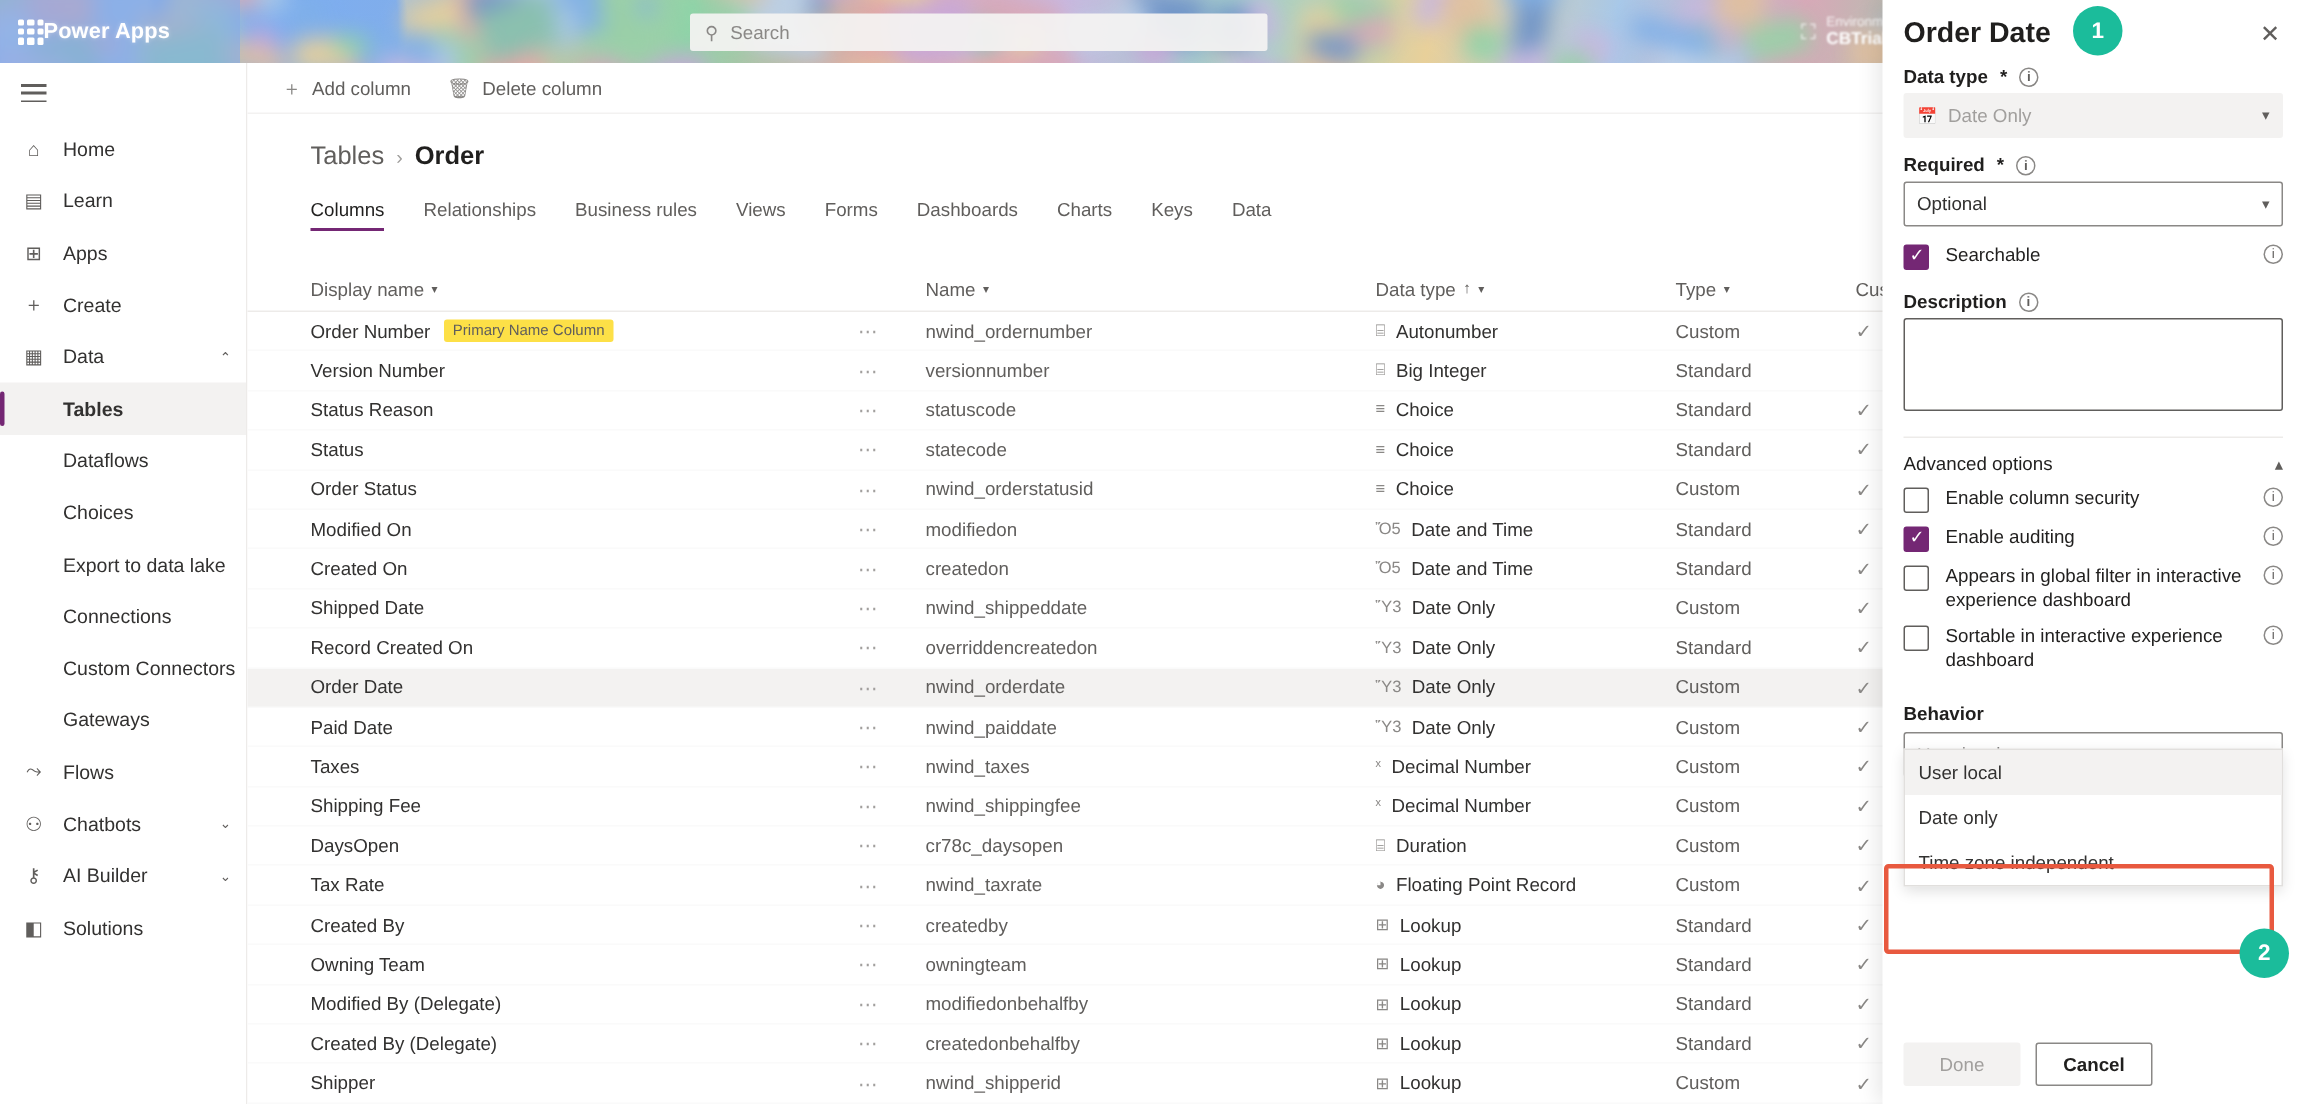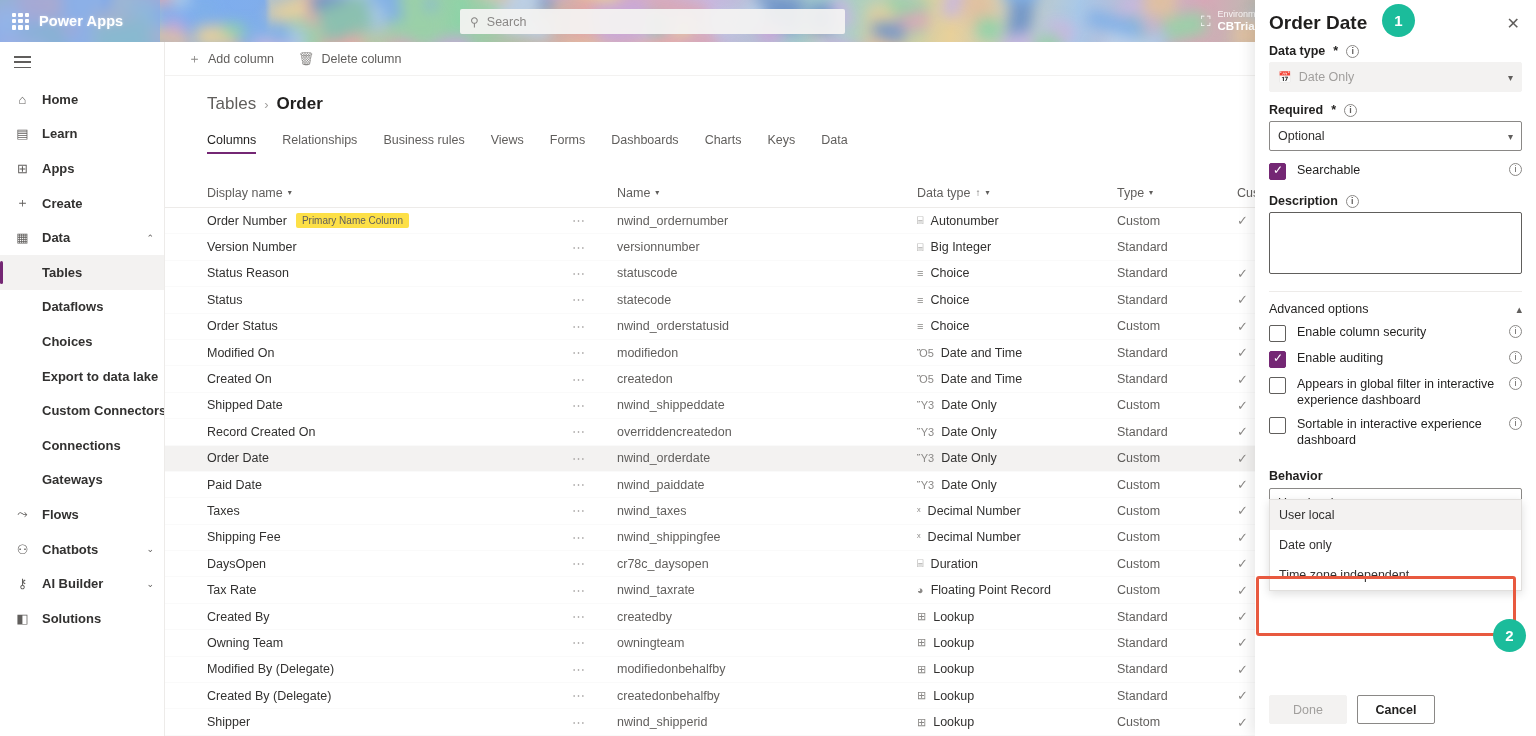--- a/index.html
+++ b/index.html
@@ -21,21 +21,21 @@
       linear-gradient(100deg,#8fb6e8 0%, #9fc2e8 14%, #c9c2a8 22%, #8fd3a8 30%,
         #e0a8a8 38%, #c8b8e0 46%, #9fd0c8 54%, #e8d09a 62%, #a8c8e8 70%,
         #d8a8b8 78%, #9ad0a8 86%, #bcd0e8 94%, #c9a8d8 100%);
     filter: none;
   }
   .topbar .blurtiles { position:absolute; inset:-20px; filter: blur(7px); opacity:.95;}
   .topbar .tile { position:absolute; border-radius:2px; }
   .topbar-left {
     position:absolute; left:0; top:0; height:42px; width:160px;
     background: rgba(134,170,230,.62);
-    display:flex; align-items:center; gap:10px; padding-left:12px;
+    display:flex; align-items:center; padding-left:12px;
     backdrop-filter: blur(2px);
   }
   .waffle { width:17px; height:17px; display:grid; grid-template-columns:repeat(3,1fr);
             grid-template-rows:repeat(3,1fr); gap:2.2px; }
   .waffle i { background:#ffffff; border-radius:1px; display:block; }
   .brandtext { color:#fff; font-weight:bold; font-size:14.5px; letter-spacing:.1px;
                text-shadow:0 0 3px rgba(255,255,255,.35); }
   .searchwrap {
     position:absolute; left:460px; top:9px; width:385px; height:25px;
     background: rgba(244,243,242,.93); border-radius:2px;
@@ -61,21 +61,21 @@
   }
   .hamb { width:100%; height:40px; display:flex; align-items:center; padding-left:14px; cursor:pointer;}
   .hamb .hicon { width:17px; height:12px; display:flex; flex-direction:column; justify-content:space-between;}
   .hamb .hicon i { height:1.5px; background:#605e5c; display:block; width:100%;}
   .navitem {
     height:34.6px; display:flex; align-items:center; gap:11px;
     padding-left:14px; padding-right:10px; font-size:13px; color:#323130; cursor:pointer;
     position:relative;
   }
   .navitem .nicon { width:17px; display:flex; justify-content:center; color:#605e5c; font-size:13px; flex:0 0 17px;}
-  .navitem .nlabel { flex:1; white-space:nowrap;font-weight:bold; }
+  .navitem .nlabel { flex:1; white-space:nowrap; }
   .navitem .chev { color:#605e5c; font-size:9px; }
   .navitem.sub { padding-left:42px; }
   .navitem.sub.active { background:#f3f2f1; font-weight:bold; }
   .navitem.sub.active::before {
     content:""; position:absolute; left:0; top:6px; bottom:6px; width:3px; background:#742774;
     border-radius:2px;
   }
 
   
   .main { position:absolute; left:165px; top:42px; width:1371px; height:694px; background:#fff; }
@@ -369,24 +369,24 @@
       <div class="navitem sub">
         <span class="nlabel">Dataflows</span>
       </div>
       <div class="navitem sub">
         <span class="nlabel">Choices</span>
       </div>
       <div class="navitem sub">
         <span class="nlabel">Export to data lake</span>
       </div>
       <div class="navitem sub">
+        <span class="nlabel">Connections</span>
+      </div>
+      <div class="navitem sub">
         <span class="nlabel">Custom Connectors</span>
-      </div>
-      <div class="navitem sub">
-        <span class="nlabel">Connections</span>
       </div>
       <div class="navitem sub">
         <span class="nlabel">Gateways</span>
       </div>
       <div class="navitem">
         <span class="nicon">⤳</span>
         <span class="nlabel">Flows</span>
       </div>
       <div class="navitem">
         <span class="nicon">⚇</span>

